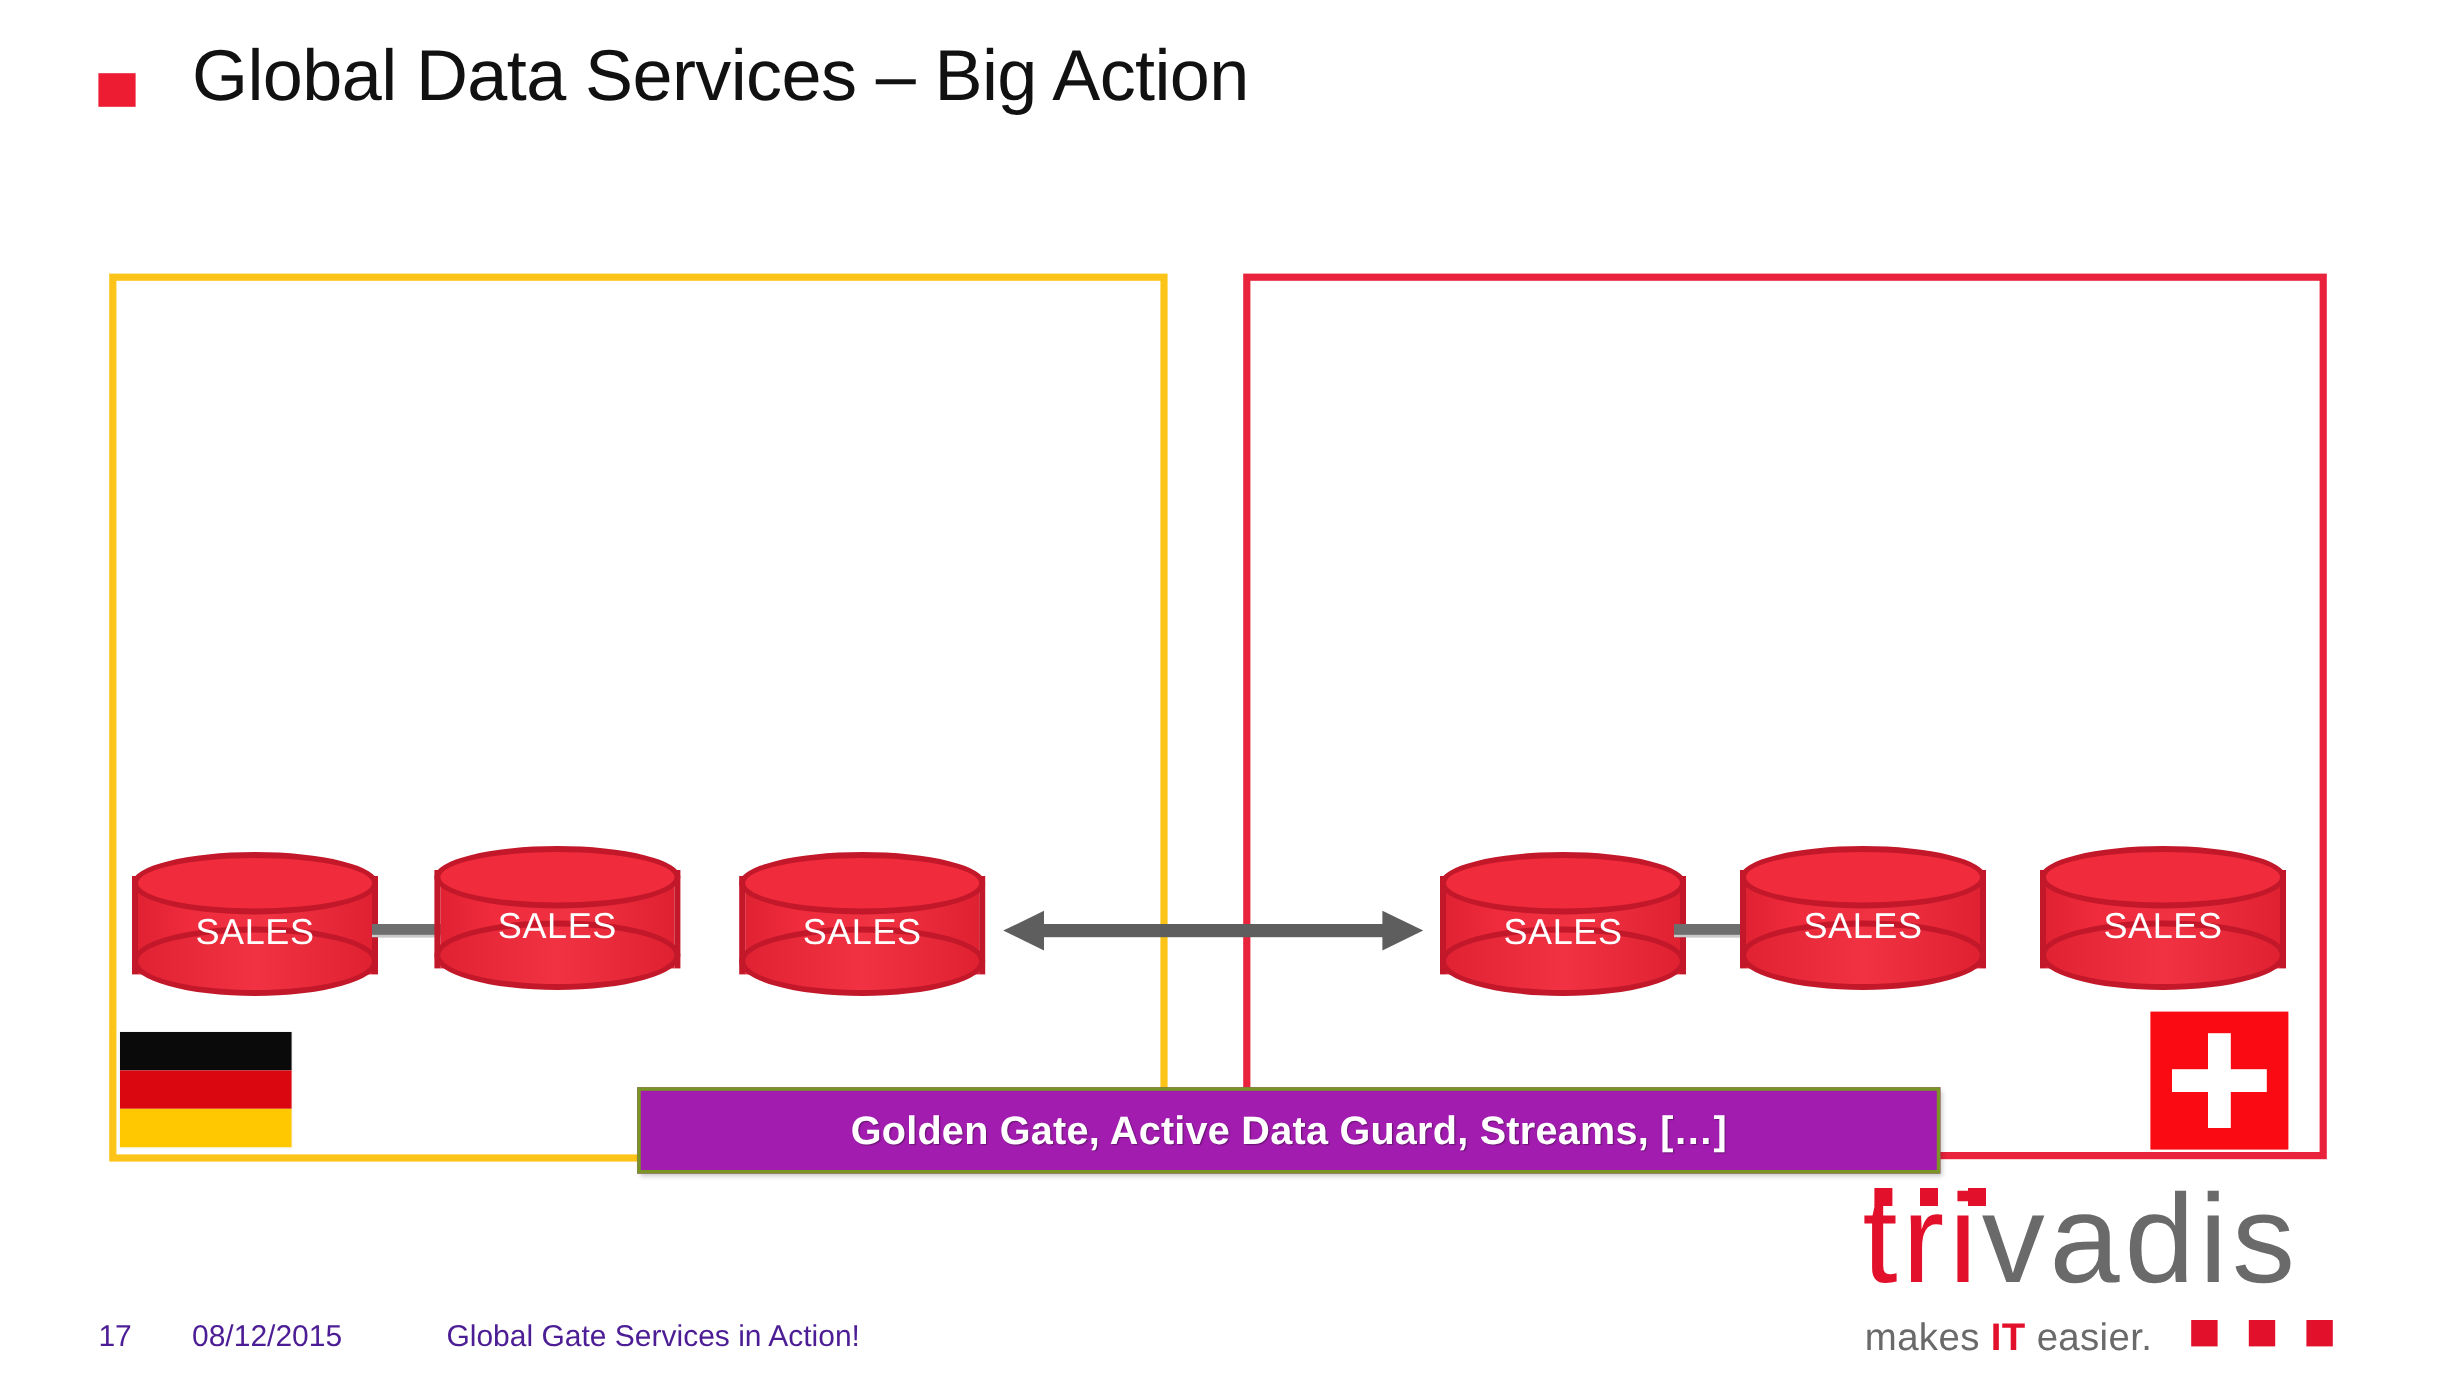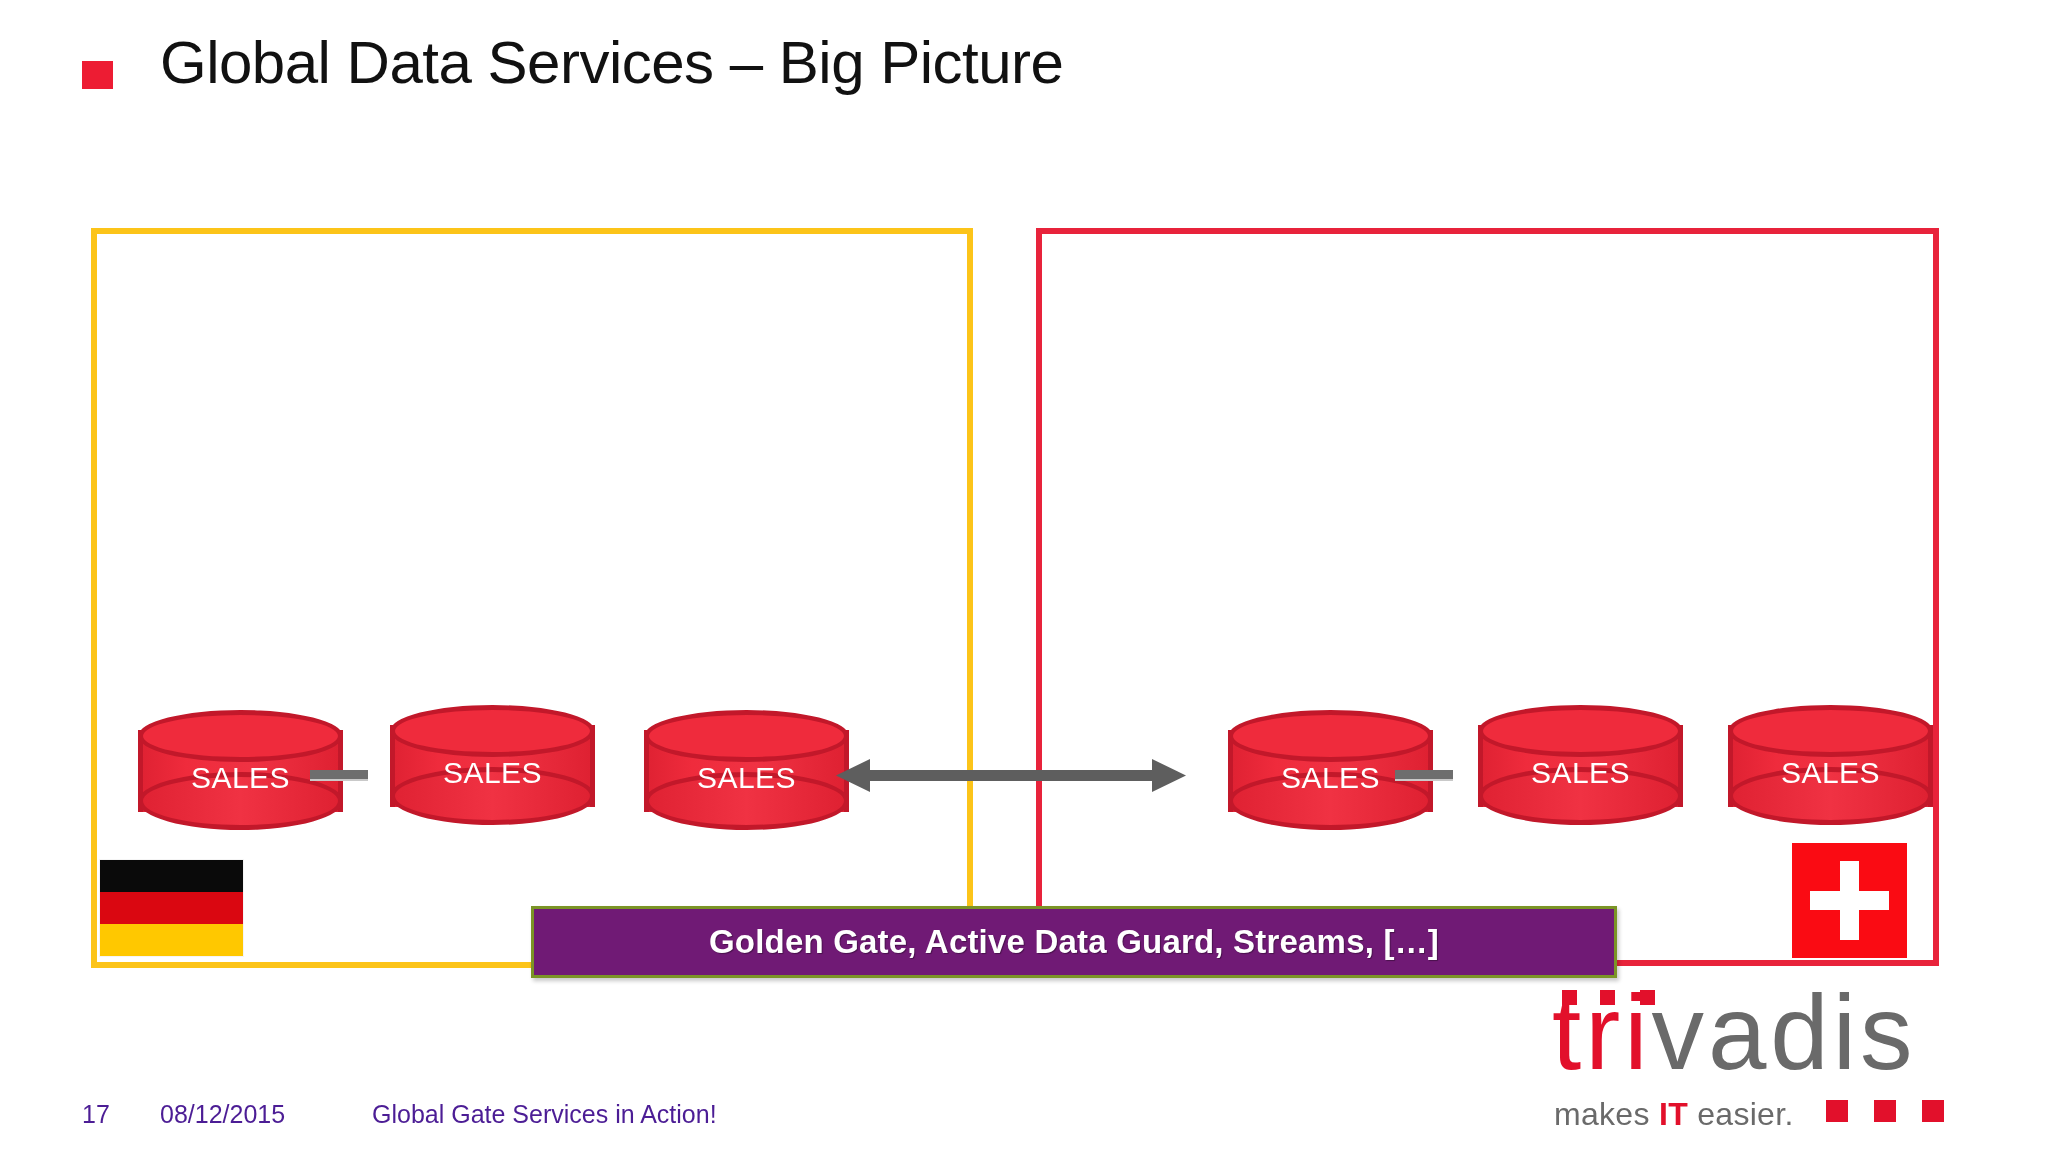--- a/index.html
+++ b/index.html
@@ -24,21 +24,21 @@
     left:91px;top:228px;width:882px;height:740px;
     border:6px solid #FCC419;
   }
   .region-right{
     left:1036px;top:228px;width:903px;height:738px;
     border:6px solid #E8233B;
   }
 
   
   .db{
-    position:absolute;width:205px;height:122px;margin-left:28px;
+    position:absolute;width:205px;height:122px;
   }
   .db .cyl-body{
     position:absolute;left:0;top:20px;width:205px;height:82px;
     background:linear-gradient(90deg,#E02233 0%,#EF2B3C 22%,#F03243 55%,#DF2132 100%);
     border-left:5px solid #C2182A;border-right:5px solid #C2182A;
     box-sizing:border-box;
   }
   .db .cyl-bottom{
     position:absolute;left:0;top:62px;width:205px;height:58px;
     border-radius:50%/50%;
@@ -86,21 +86,21 @@
   .flag-ch .cross-v{
     position:absolute;left:41.5%;top:16%;width:17%;height:68%;background:#ffffff;
   }
   .flag-ch .cross-h{
     position:absolute;left:16%;top:41.5%;width:68%;height:17%;background:#ffffff;
   }
 
   
   .green-banner{
     position:absolute;left:531px;top:906px;width:1086px;height:72px;
-    background:#701a75;
+    background:#a21caf;
     border:3px solid #7B9426;
     box-sizing:border-box;
     display:flex;align-items:center;justify-content:center;
     box-shadow:2px 3px 4px rgba(0,0,0,0.22);
   }
   .green-banner .bn-text{
     color:#ffffff;font-size:33px;font-weight:bold;
     font-family:"Liberation Sans",sans-serif;letter-spacing:0.2px;
     text-shadow:1px 1px 1px rgba(0,0,0,0.35);white-space:nowrap;
   }
@@ -137,21 +137,21 @@
   .logo .s1{left:274px;}
   .logo .s2{left:322px;}
   .logo .s3{left:370px;}
 </style>
 </head>
 <body>
 
 <div id="slide">
 
   <div class="title-bullet"></div>
-  <div class="slide-title">Global Data Services – Big Picture</div>
+  <div class="slide-title">Global Data Services – Big Action</div>
 
   <div class="region-box region-left"></div>
 
   <div class="region-box region-right"></div>
 
   <div class="db" style="left:110px;top:710px;">
     <div class="cyl-body"></div>
     <div class="cyl-bottom"></div>
     <div class="cyl-top"></div>
     <div class="cyl-label">SALES</div>

